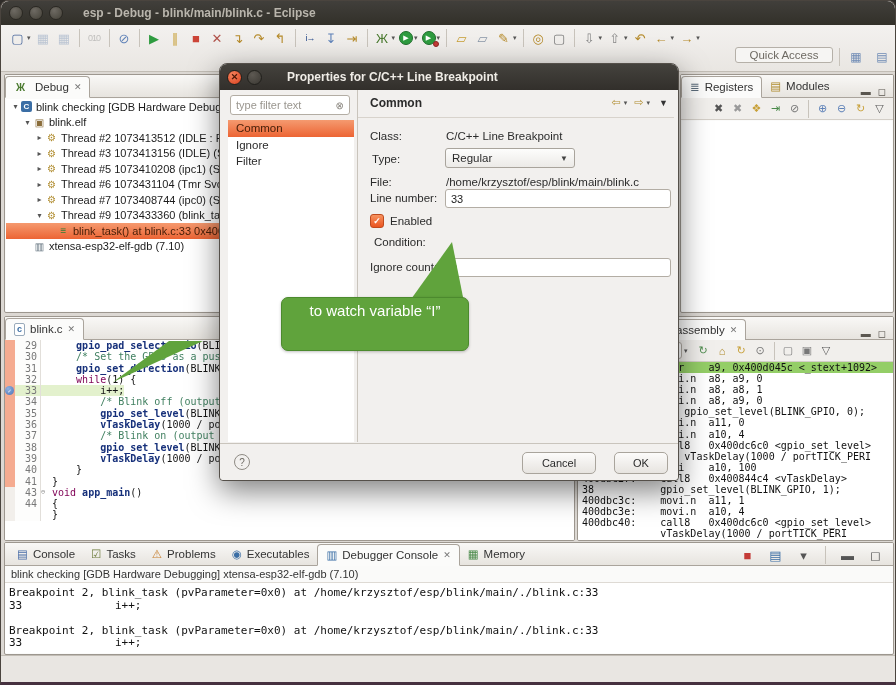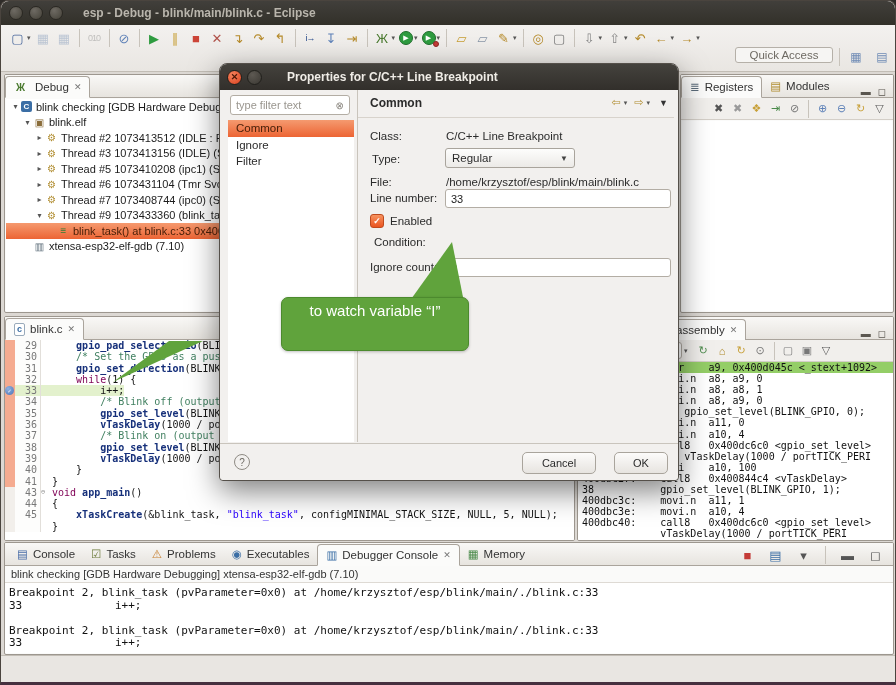--- a/index.html
+++ b/index.html
@@ -350,21 +350,20 @@
         <div class="edrow"><span class="mk diff"></span><span class="num">34</span><span class="fold"></span><span class="code"><span class="cm">        /* Blink off (output low) */</span></span></div>
         <div class="edrow"><span class="mk diff"></span><span class="num">35</span><span class="fold"></span><span class="code"><span class="pl">        </span><span class="fn">gpio_set_level</span><span class="pl">(BLINK_GPIO, 0);</span></span></div>
         <div class="edrow"><span class="mk diff"></span><span class="num">36</span><span class="fold"></span><span class="code"><span class="pl">        </span><span class="fn">vTaskDelay</span><span class="pl">(1000 / portTICK_PERIOD_MS);</span></span></div>
         <div class="edrow"><span class="mk diff"></span><span class="num">37</span><span class="fold"></span><span class="code"><span class="cm">        /* Blink on (output high) */</span></span></div>
         <div class="edrow"><span class="mk diff"></span><span class="num">38</span><span class="fold"></span><span class="code"><span class="pl">        </span><span class="fn">gpio_set_level</span><span class="pl">(BLINK_GPIO, 1);</span></span></div>
         <div class="edrow"><span class="mk diff"></span><span class="num">39</span><span class="fold"></span><span class="code"><span class="pl">        </span><span class="fn">vTaskDelay</span><span class="pl">(1000 / portTICK_PERIOD_MS);</span></span></div>
         <div class="edrow"><span class="mk diff"></span><span class="num">40</span><span class="fold"></span><span class="code"><span class="pl">    }</span></span></div>
         <div class="edrow"><span class="mk diff"></span><span class="num">41</span><span class="fold"></span><span class="code"><span class="pl">}</span></span></div>
         <div class="edrow"><span class="mk"></span><span class="num">43</span><span class="fold">⊖</span><span class="code"><span class="kw">void</span><span class="fn"> app_main</span><span class="pl">()</span></span></div>
         <div class="edrow"><span class="mk"></span><span class="num">44</span><span class="fold"></span><span class="code"><span class="pl">{</span></span></div>
-        <div class="edrow"><span class="mk"></span><span class="num">45</span><span class="fold"></span><span class="code"><span class="pl">    </span><span class="fn">xTaskCreate</span><span class="pl">(&amp;blink_task, </span><span class="str">"blink_task"</span><span class="pl">, configMINIMAL_STACK_SIZE, NULL, 5, NULL);</span></span></div>
         <div class="edrow"><span class="mk"></span><span class="num"></span><span class="fold"></span><span class="code"><span class="pl">}</span></span></div>
       </div>
   </div>
 
   <div class="panel" style="left:576px;top:315px;width:317px;height:225px;">
     <div class="tabrow">
       <div class="viewtab active" style="position:absolute;left:58px;bottom:-1px">
         <span style="color:#5a6b7a;font-size:10px">▤</span>
         <span>Disassembly</span>
         <span class="closex">✕</span>

